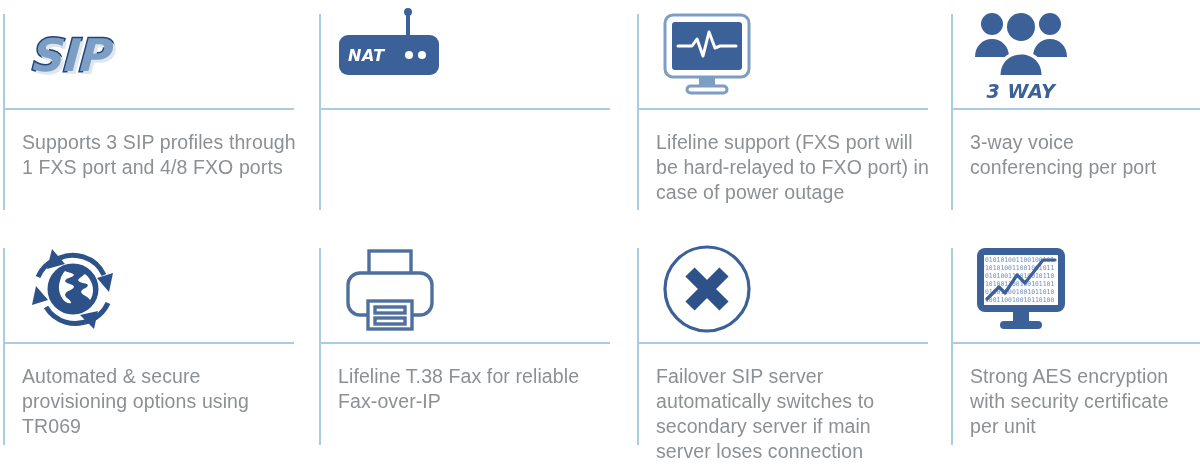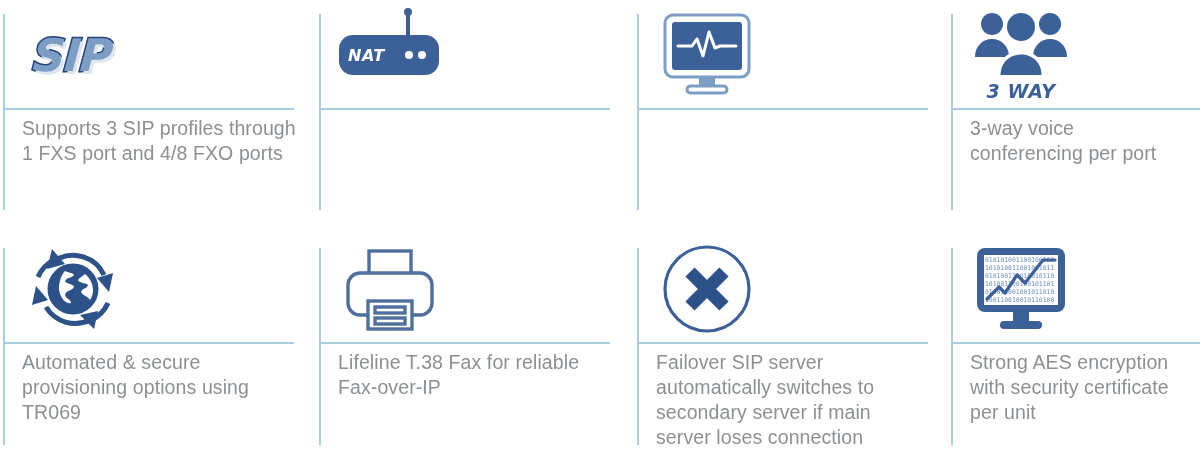--- a/index.html
+++ b/index.html
@@ -57,21 +57,21 @@
     content: "";
     position: absolute;
     left: 0px;
     bottom: 0;
     width: 290px;
     height: 2px;
     background: #a9cde0;
   }
 
   .cell-text {
-    padding: 6px 18px 0 18px;
+    padding: 20px 18px 0 18px;
     color: #8c9093;
     font-size: 19.5px;
     line-height: 25px;
     letter-spacing: 0.1px;
   }
 
   .icon-wrap {
     width: 110px;
     height: 96px;
     display: flex;
@@ -91,21 +91,21 @@
     paint-order: stroke fill;
     transform: skewX(-4deg);
     text-shadow: 3px 3px 0 #dfe6ee;
   }
 
   
   .nat-box {
     position: relative;
     width: 100px;
     height: 40px;
-    border-radius: 14px;
+    border-radius: 9px;
     background: #3c6198;
     display: flex;
     align-items: center;
   }
   .nat-label {
     color: #ffffff;
     font-family: "DejaVu Sans", sans-serif;
     font-style: italic;
     font-weight: 700;
     font-size: 16px;
@@ -193,20 +193,21 @@
         <div class="icon-wrap">
           <svg width="92" height="86" viewBox="0 0 92 86">
             <rect x="4" y="3" width="84" height="62" rx="8" fill="#ffffff" stroke="#7d9ec4" stroke-width="3"></rect>
             <rect x="11" y="10" width="70" height="48" rx="3" fill="#3c6198"></rect>
             <polyline points="17,34 31,34 36,27 42,44 48,20 54,36 59,34 75,34" fill="none" stroke="#ffffff" stroke-width="3" stroke-linejoin="round" stroke-linecap="round"></polyline>
             <rect x="38" y="65" width="16" height="9" fill="#7d9ec4"></rect>
             <rect x="26" y="74" width="40" height="7" rx="3.5" fill="#ffffff" stroke="#7d9ec4" stroke-width="3"></rect>
           </svg>
         </div>
       </div>
+      <div class="cell-text">Lifeline support (FXS port will be hard-relayed to FXO port) in case of power outage</div>
     </div>
   </div>
 
   <div class="feature-cell">
     <div class="cell-inner">
       <div class="icon-area">
         <div class="icon-wrap">
           <div class="threeway">
             <svg width="100" height="66" viewBox="0 0 100 66">
 

